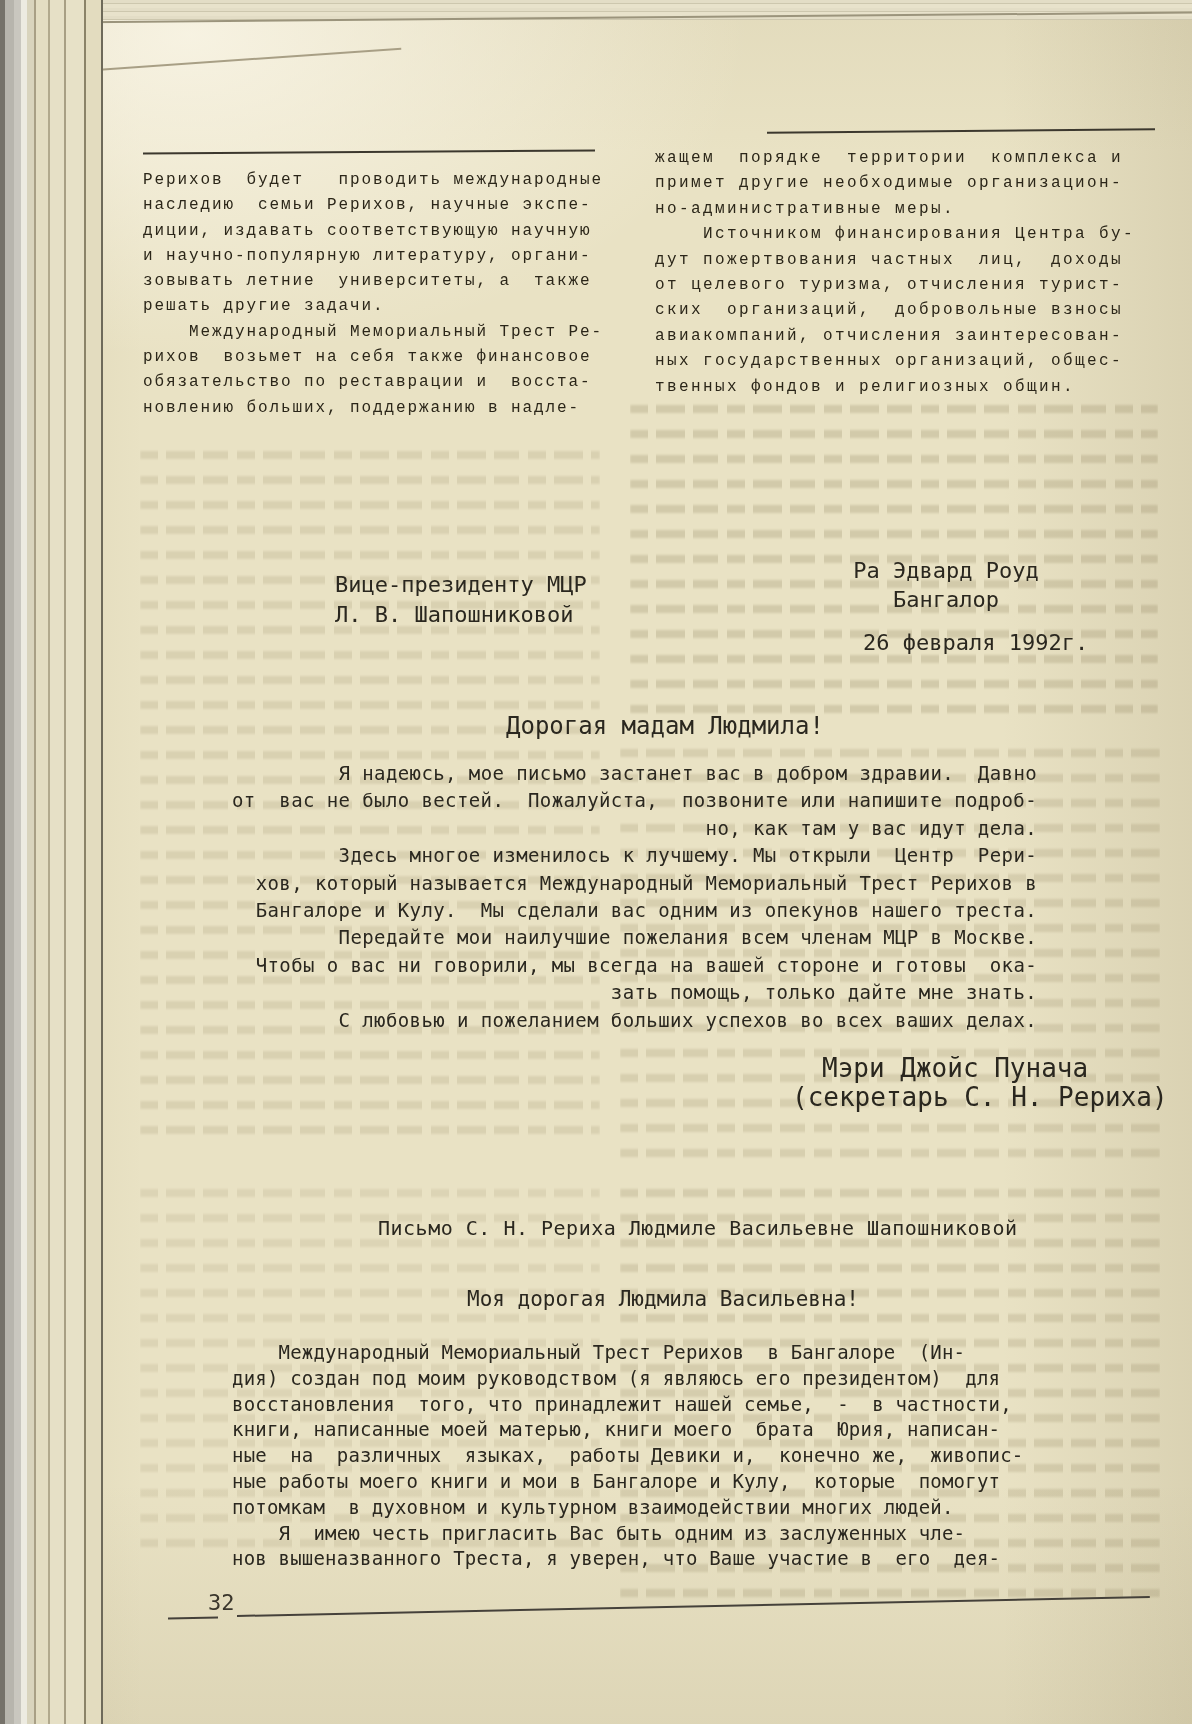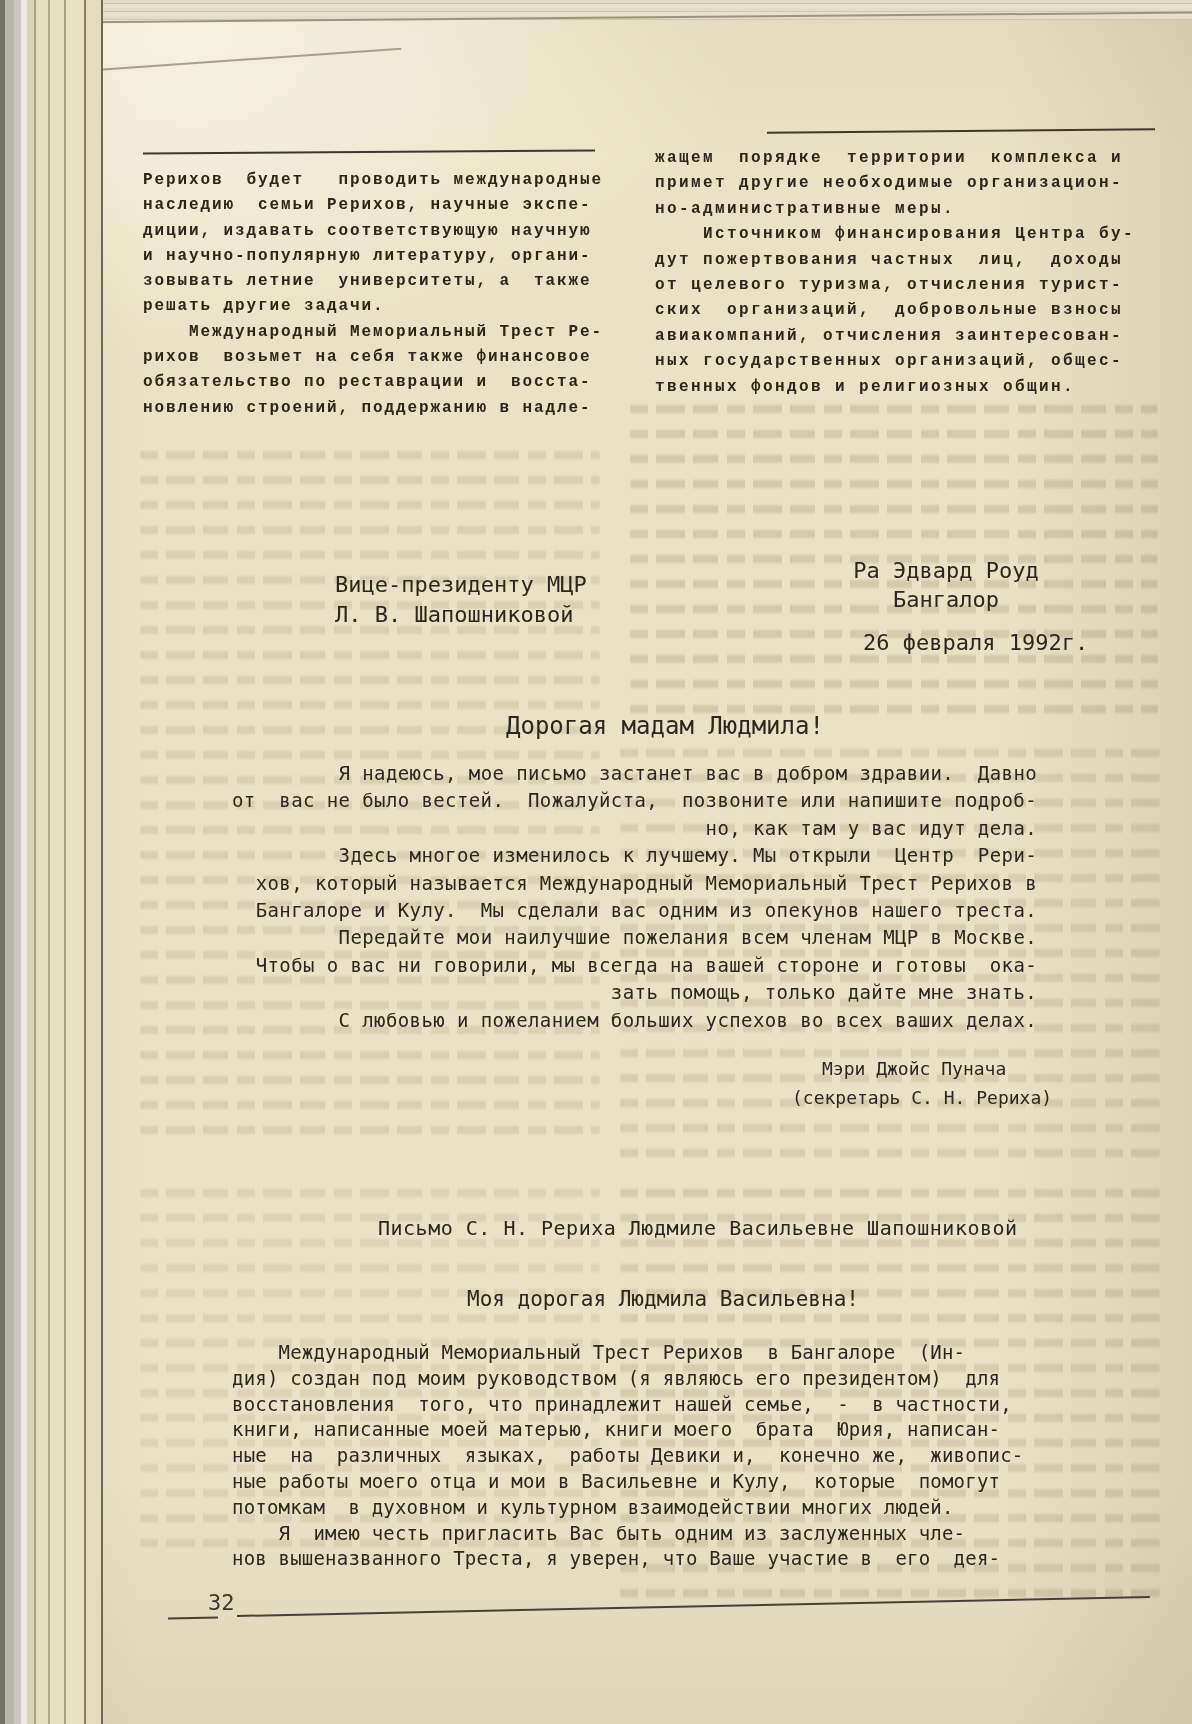--- a/index.html
+++ b/index.html
@@ -53,32 +53,32 @@
     position:absolute;left:82px;top:70px;width:320px;height:2px;background:#a89f85;
     transform:rotate(-4deg);transform-origin:left center;
   }
 
   .rule{position:absolute;height:2px;background:#3c382e;}
   .rule-left{left:143px;top:151px;width:452px;transform:rotate(-.4deg);}
   .rule-right{left:767px;top:130px;width:388px;transform:rotate(-.5deg);}
 
   .tline{white-space:pre;}
 
-  .col{position:absolute;font-family:"Liberation Mono",monospace;font-weight:bold;
+  .col{position:absolute;font-family:"Liberation Mono",monospace;font-weight:normal;
        font-size:16px;color:#2b2619;}
   .col-left{left:143px;top:168px;line-height:25.3px;letter-spacing:1.9px;}
   .col-right{left:655px;top:146px;line-height:25.4px;letter-spacing:2.4px;}
 
   .typed{position:absolute;font-family:"DejaVu Sans Mono",monospace;color:#2a271f;}
   .addr{left:335px;top:570px;font-size:22px;line-height:30px;}
   .sender{left:850px;top:556px;width:192px;font-size:22px;line-height:29px;text-align:center;}
   .date{left:863px;top:630px;font-size:22px;}
   .salut1{left:506px;top:712px;font-size:24px;}
   .body1{left:232px;top:760px;font-size:19px;line-height:27.4px;letter-spacing:.4px;text-align:right;}
-  .sig1{left:792px;top:1054px;font-size:18px;line-height:29px;}
+  .sig1{left:792px;top:1054px;font-size:26px;line-height:29px;}
   .sig1 .l1{padding-left:30px;}
   .heading2{left:378px;top:1216px;font-size:20px;letter-spacing:.5px;}
   .salut2{left:467px;top:1287px;font-size:21px;}
   .body2{left:232px;top:1340px;font-size:19px;line-height:25.8px;letter-spacing:.2px;}
 
   .pagenum{left:208px;top:1590px;font-size:22px;color:#3a362c;
            font-family:"DejaVu Sans Mono",monospace;}
   .footline{position:absolute;height:2px;background:#45413a;}
   .footline-short{left:168px;top:1617px;width:50px;transform:rotate(-1deg);}
   .footline-long{left:237px;top:1615px;width:913px;transform:rotate(-1.2deg);transform-origin:left center;}
@@ -100,21 +100,21 @@
     <div class="col col-left">
         <div class="tline">Рерихов  будет   проводить международные</div>
         <div class="tline">наследию  семьи Рерихов, научные экспе-</div>
         <div class="tline">диции, издавать соответствующую научную</div>
         <div class="tline">и научно-популярную литературу, органи-</div>
         <div class="tline">зовывать летние  университеты, а  также</div>
         <div class="tline">решать другие задачи.</div>
         <div class="tline">    Международный Мемориальный Трест Ре-</div>
         <div class="tline">рихов  возьмет на себя также финансовое</div>
         <div class="tline">обязательство по реставрации и  восста-</div>
-        <div class="tline">новлению строений, поддержанию в надле-</div>
+        <div class="tline">новлению больших, поддержанию в надле-</div>
       </div>
     <div class="col col-right">
         <div class="tline">жащем  порядке  территории  комплекса и</div>
         <div class="tline">примет другие необходимые организацион-</div>
         <div class="tline">но-административные меры.</div>
         <div class="tline">    Источником финансирования Центра бу-</div>
         <div class="tline">дут пожертвования частных  лиц,  доходы</div>
         <div class="tline">от целевого туризма, отчисления турист-</div>
         <div class="tline">ских  организаций,  добровольные взносы</div>
         <div class="tline">авиакомпаний, отчисления заинтересован-</div>
@@ -157,21 +157,21 @@
     <div class="typed heading2">Письмо С. Н. Рериха Людмиле Васильевне Шапошниковой</div>
 
     <div class="typed salut2">Моя дорогая Людмила Васильевна!</div>
 
     <div class="typed body2">
         <div class="tline">    Международный Мемориальный Трест Рерихов  в Бангалоре  (Ин-</div>
         <div class="tline">дия) создан под моим руководством (я являюсь его президентом)  для</div>
         <div class="tline">восстановления  того, что принадлежит нашей семье,  -  в частности,</div>
         <div class="tline">книги, написанные моей матерью, книги моего  брата  Юрия, написан-</div>
         <div class="tline">ные  на  различных  языках,  работы Девики и,  конечно же,  живопис-</div>
-        <div class="tline">ные работы моего отца и мои в Васильевне и Кулу,  которые  помогут</div>
+        <div class="tline">ные работы моего книги и мои в Бангалоре и Кулу,  которые  помогут</div>
         <div class="tline">потомкам  в духовном и культурном взаимодействии многих людей.</div>
         <div class="tline">    Я  имею честь пригласить Вас быть одним из заслуженных чле-</div>
         <div class="tline">нов вышеназванного Треста, я уверен, что Ваше участие в  его  дея-</div>
       </div>
 
     <div class="typed pagenum">32</div>
     <div class="footline footline-short"></div>
     <div class="footline footline-long"></div>
   </div>
 

